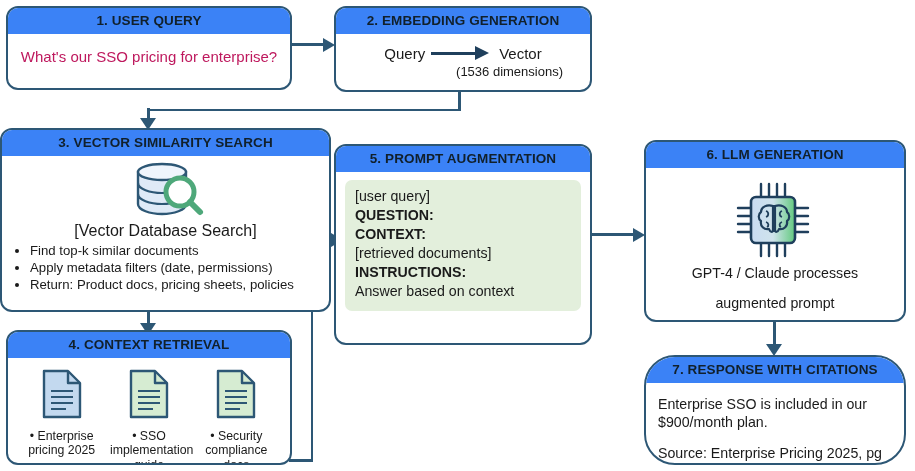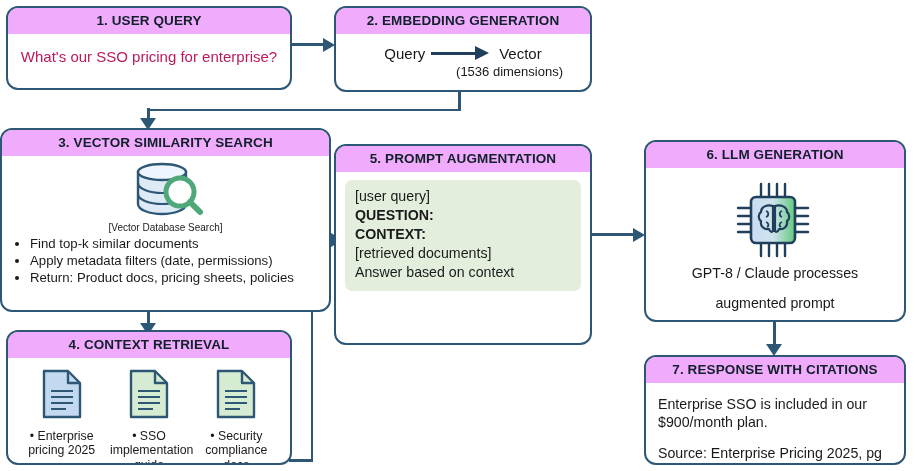--- a/index.html
+++ b/index.html
@@ -3,39 +3,39 @@
 <meta charset="utf-8">
 <style>
   html,body{margin:0;padding:0;background:#ffffff;}
   body{width:915px;height:471px;overflow:hidden;
        font-family:"Liberation Sans","DejaVu Sans",sans-serif;
        color:#1a1a1a;}
   #stage{position:relative;width:915px;height:471px;background:#fff;}
 
   .box{position:absolute;box-sizing:border-box;border:2.5px solid #2d5775;
        border-radius:12px;background:#ffffff;overflow:hidden;}
-  .box-hd{background:#f0abfc;color:#11202b;font-weight:bold;
+  .box-hd{background:#3b82f6;color:#11202b;font-weight:bold;
           text-align:center;letter-spacing:.1px;
           font-size:13.5px;line-height:1.15;padding:5px 2px 5px;
           border-bottom:0px solid transparent;}
   .box-bd{padding:7px 10px 8px;}
 
   .q-text{font-size:15px;text-align:center;padding-top:7px;color:#be185d;}
 
   .emb-row{display:flex;align-items:center;justify-content:center;
            gap:0px;padding-top:9px;font-size:15px;}
   .emb-word{padding:0 6px;}
   .emb-arrow{position:relative;width:62px;height:14px;}
   .emb-arrow .shaft{position:absolute;left:0;top:6px;width:48px;height:2.6px;background:#1f3f5c;}
   .emb-arrow .head{position:absolute;left:44px;top:0px;width:0;height:0;
       border-top:7px solid transparent;border-bottom:7px solid transparent;
       border-left:14px solid #1f3f5c;}
   .emb-sub{font-size:13px;text-align:right;padding-right:17px;padding-top:2px;}
 
-  .vdb-caption{text-align:center;font-size:10px;margin:2px 0 2px;}
+  .vdb-caption{text-align:center;font-size:16px;margin:2px 0 2px;}
   ul.bullets{margin:0;padding:0 0 0 18px;font-size:13.2px;line-height:1.32;}
   ul.bullets li{margin:0;padding:0;}
 
   
   .ln{position:absolute;background:#2d5775;}
   .ah-right{position:absolute;width:0;height:0;
       border-top:7px solid transparent;border-bottom:7px solid transparent;
       border-left:12px solid #2d5775;}
   .ah-down{position:absolute;width:0;height:0;
       border-left:8px solid transparent;border-right:8px solid transparent;
@@ -177,20 +177,21 @@
   </div>
 
   <div class="box" style="left:334px;top:144px;width:258px;height:201px;">
     <div class="box-hd">5. PROMPT AUGMENTATION</div>
     <div class="box-bd" style="padding:8px 9px 8px;">
       <div class="prompt-panel">
         <div>[user query]</div>
         <div style="font-weight:bold;">QUESTION:</div>
         <div style="font-weight:bold;">CONTEXT:</div>
         <div>[retrieved documents]</div>
+        <div style="font-weight:bold;">INSTRUCTIONS:</div>
         <div>Answer based on context</div>
       </div>
     </div>
   </div>
 
   <div class="box" style="left:644px;top:140px;width:262px;height:182px;">
     <div class="box-hd">6. LLM GENERATION</div>
     <div class="box-bd" style="padding-top:12px;">
       <div class="icon-wrap">
         <svg width="86" height="80" viewBox="0 0 86 80">
@@ -224,26 +225,26 @@
 
           <path d="M41 26 C35 24 29 27 29 32 C26 34 26 39 29 41 C28 46 32 50 37 49 C38 52 41 53 41 50 Z" fill="none" stroke="#1f3f5c" stroke-width="2.2" stroke-linejoin="round"></path>
           <path d="M43 26 C49 24 55 27 55 32 C58 34 58 39 55 41 C56 46 52 50 47 49 C46 52 43 53 43 50 Z" fill="none" stroke="#1f3f5c" stroke-width="2.2" stroke-linejoin="round"></path>
           <line x1="42" y1="25" x2="42" y2="52" stroke="#1f3f5c" stroke-width="2.2"></line>
           <path d="M34 31 C37 32 37 36 34 37" fill="none" stroke="#1f3f5c" stroke-width="1.8"></path>
           <path d="M50 31 C47 32 47 36 50 37" fill="none" stroke="#1f3f5c" stroke-width="1.8"></path>
           <path d="M34 42 C37 43 37 46 35 47" fill="none" stroke="#1f3f5c" stroke-width="1.8"></path>
           <path d="M50 42 C47 43 47 46 49 47" fill="none" stroke="#1f3f5c" stroke-width="1.8"></path>
         </svg>
       </div>
-      <div class="llm-cap">GPT-8 / Claude processes</div>
+      <div class="llm-cap">GPT-4 / Claude processes</div>
       <div class="llm-cap" style="margin-top:12px;">augmented prompt</div>
     </div>
   </div>
 
-  <div class="box" style="left:644px;top:355px;width:262px;height:110px;">
+  <div class="box" style="left:644px;top:355px;width:262px;height:110px;border-radius:31px;">
     <div class="box-hd">7. RESPONSE WITH CITATIONS</div>
     <div class="box-bd" style="padding:8px 12px 8px;">
       <div class="resp-p">Enterprise SSO is included in our</div>
       <div class="resp-p" style="margin-top:0;">$900/month plan.</div>
       <div class="resp-src">Source: Enterprise Pricing 2025, pg 3</div>
     </div>
   </div>
 
 </div>
 

